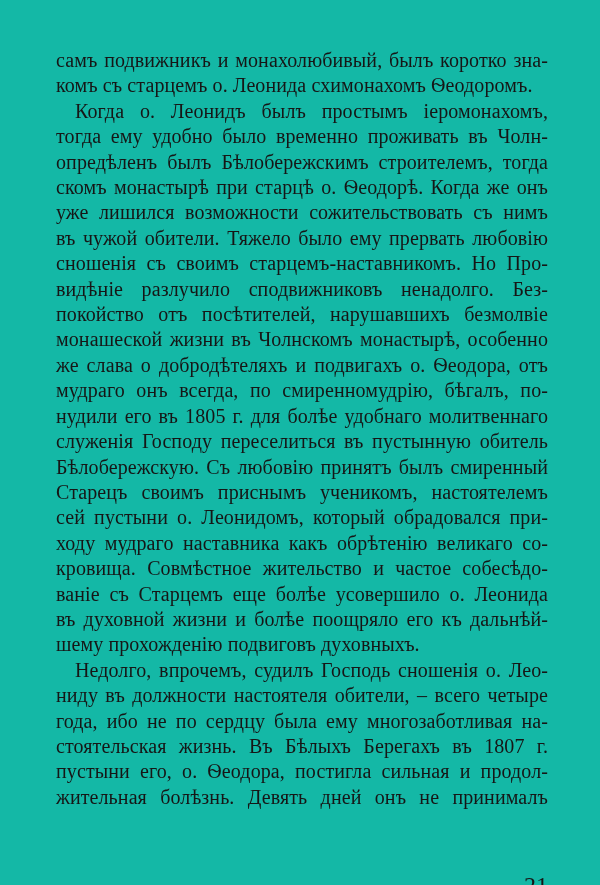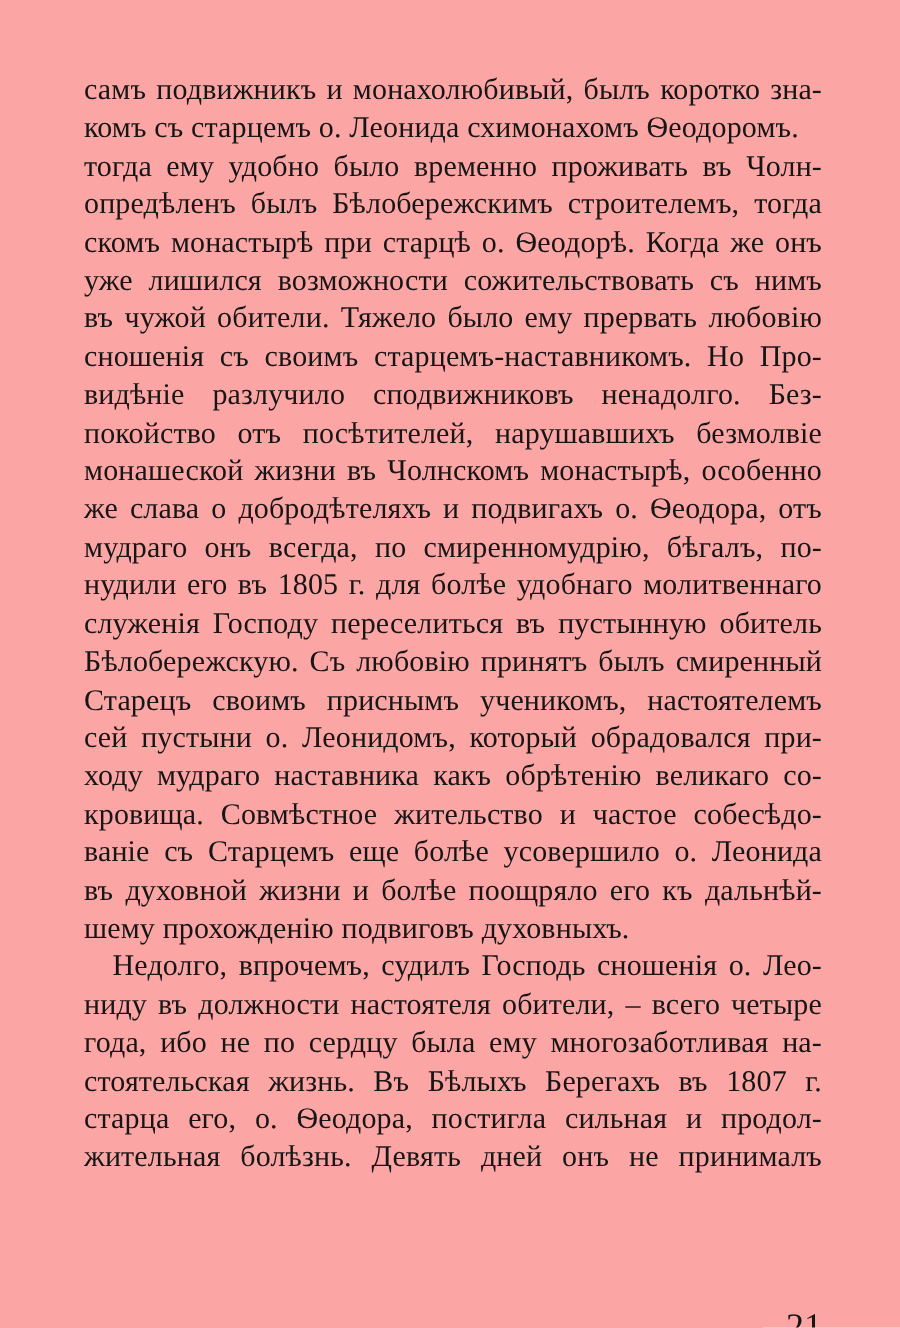--- a/index.html
+++ b/index.html
@@ -12,21 +12,21 @@
     background: #fefefde;
     background-color: #fefefe;
     position: relative;
     overflow: hidden;
     font-family: "Liberation Serif", "DejaVu Serif", serif;
     color: #161616;
   }
   .page {
     position: absolute;
     inset: 0;
-    background: #fca5a5;
+    background: #14b8a6;
   }
   .text-block {
     position: absolute;
     left: 56px;
     top: 48px;
     width: 492px;
   }
   .line {
     font-size: 20px;
     line-height: 25.4px;
@@ -50,20 +50,21 @@
   }
 </style>
 </head>
 <body>
 
 <div class="page">
 
   <div class="text-block">
       <div class="line">самъ подвижникъ и монахолюбивый, былъ коротко зна-</div>
       <div class="line para-end">комъ съ старцемъ о. Леонида схимонахомъ Ѳеодоромъ.</div>
+      <div class="line indent">Когда о. Леонидъ былъ простымъ іеромонахомъ,</div>
       <div class="line">тогда ему удобно было временно проживать въ Чолн-</div>
       <div class="line">опредѣленъ былъ Бѣлобережскимъ строителемъ, тогда</div>
       <div class="line">скомъ монастырѣ при старцѣ о. Ѳеодорѣ. Когда же онъ</div>
       <div class="line">уже лишился возможности сожительствовать съ нимъ</div>
       <div class="line">въ чужой обители. Тяжело было ему прервать любовію</div>
       <div class="line">сношенія съ своимъ старцемъ-наставникомъ. Но Про-</div>
       <div class="line">видѣніе разлучило сподвижниковъ ненадолго. Без-</div>
       <div class="line">покойство отъ посѣтителей, нарушавшихъ безмолвіе</div>
       <div class="line">монашеской жизни въ Чолнскомъ монастырѣ, особенно</div>
       <div class="line">же слава о добродѣтеляхъ и подвигахъ о. Ѳеодора, отъ</div>
@@ -75,19 +76,19 @@
       <div class="line">сей пустыни о. Леонидомъ, который обрадовался при-</div>
       <div class="line">ходу мудраго наставника какъ обрѣтенію великаго со-</div>
       <div class="line">кровища. Совмѣстное жительство и частое собесѣдо-</div>
       <div class="line">ваніе съ Старцемъ еще болѣе усовершило о. Леонида</div>
       <div class="line">въ духовной жизни и болѣе поощряло его къ дальнѣй-</div>
       <div class="line para-end">шему прохожденію подвиговъ духовныхъ.</div>
       <div class="line indent">Недолго, впрочемъ, судилъ Господь сношенія о. Лео-</div>
       <div class="line">ниду въ должности настоятеля обители, – всего четыре</div>
       <div class="line">года, ибо не по сердцу была ему многозаботливая на-</div>
       <div class="line">стоятельская жизнь. Въ Бѣлыхъ Берегахъ въ 1807 г.</div>
-      <div class="line">старца его, о. Ѳеодора, постигла сильная и продол-</div>
+      <div class="line">пустыни его, о. Ѳеодора, постигла сильная и продол-</div>
       <div class="line">жительная болѣзнь. Девять дней онъ не принималъ</div>
     </div>
 
   <div class="page-number">21</div>
 
 </div>
 
 </body></html>

